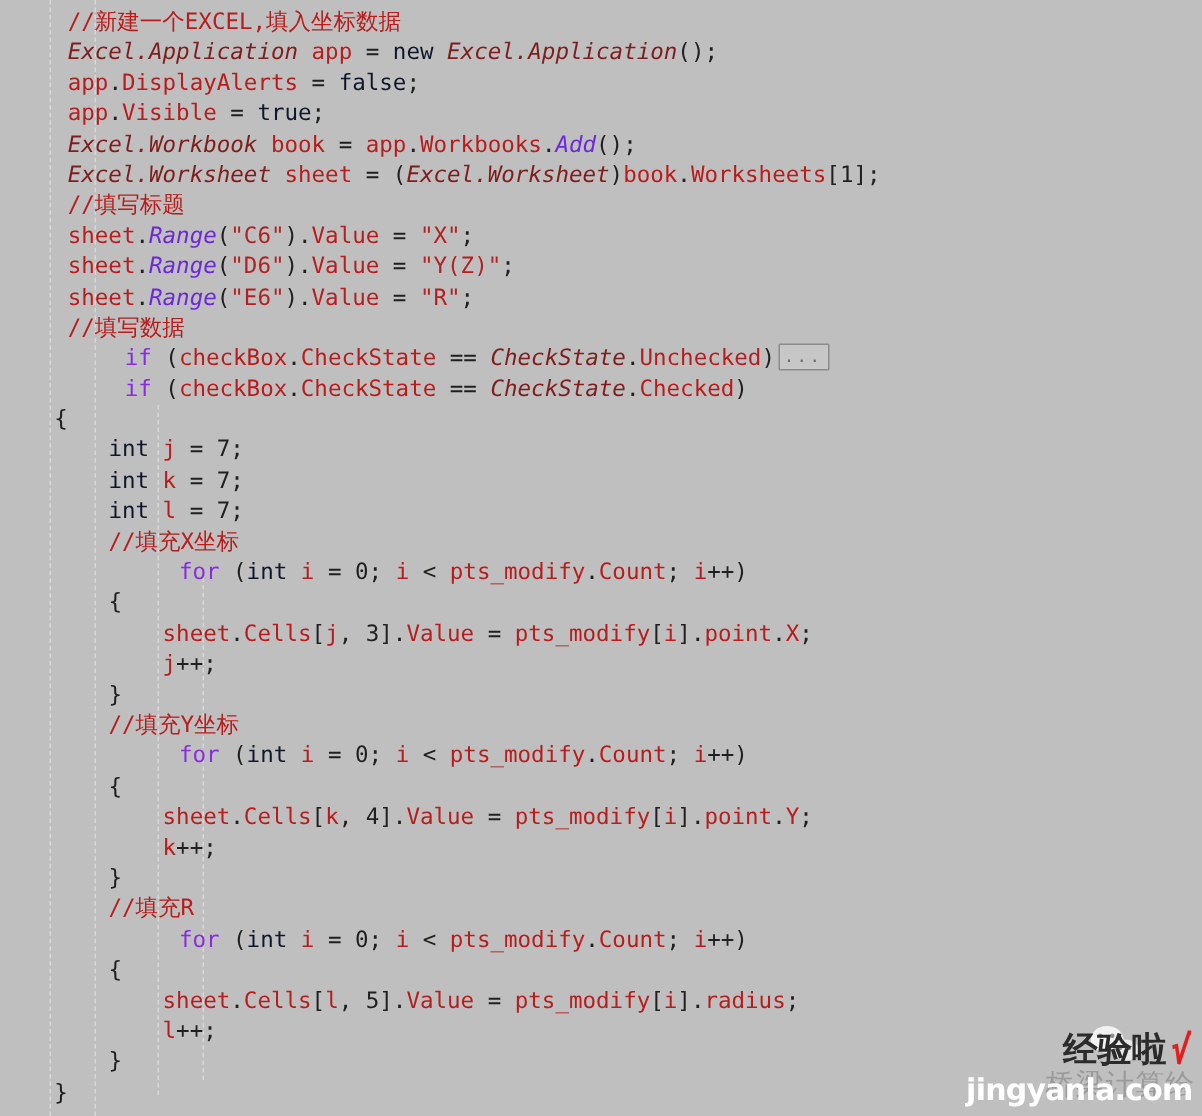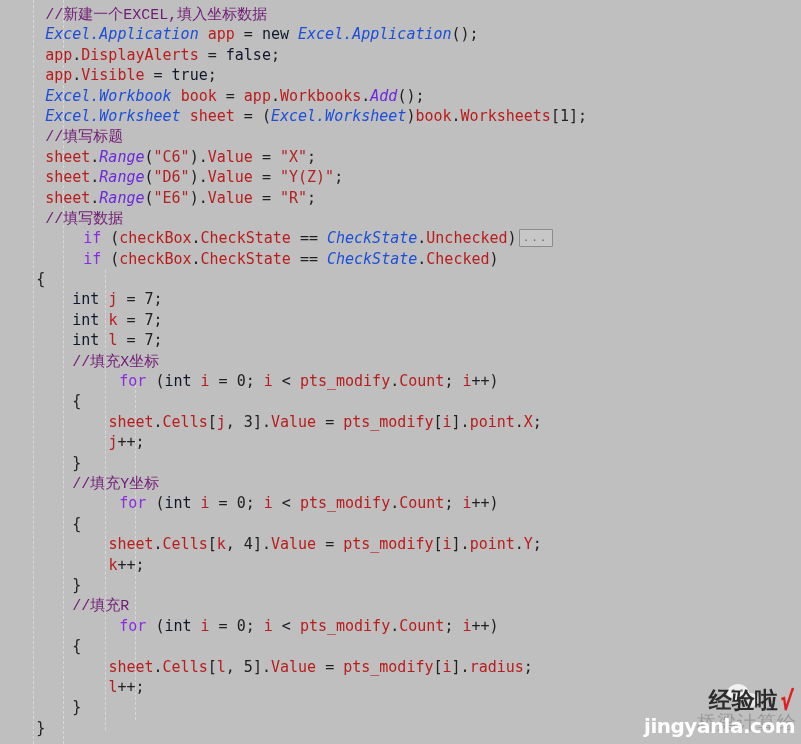--- a/index.html
+++ b/index.html
@@ -47,24 +47,24 @@
     font-family: "DejaVu Sans Mono", "Liberation Mono", monospace;
     font-size: 15px;
     line-height: 20.4px;
     white-space: pre;
     color: #202020;
   }
 
   .ln { display: block; height: 20.4px; }
 
   
-  .cmt  { color: #701a75; font-family: Liberation Mono, monospace; }              
+  .cmt  { color: #b91c1c; }              
   .kw   { color: #8a2be2; margin-left: 47px; }              
   .typ  { color: #0f172a; }              
-  .cls  { color: #1d4ed8; font-style: italic; text-align: right; }   
+  .cls  { color: #7f1d1d; font-style: italic; text-align: right; }   
   .mem  { color: #b91c1c; }   
   .mth  { color: #6d28d9; font-style: italic; }   
   .str  { color: #b22222; }              
   .id   { color: #b91c1c; }              
   .pl   { color: #202020; }              
   .num  { color: #202020; }
 
   
   .collapse-box {
     display: inline-block;

